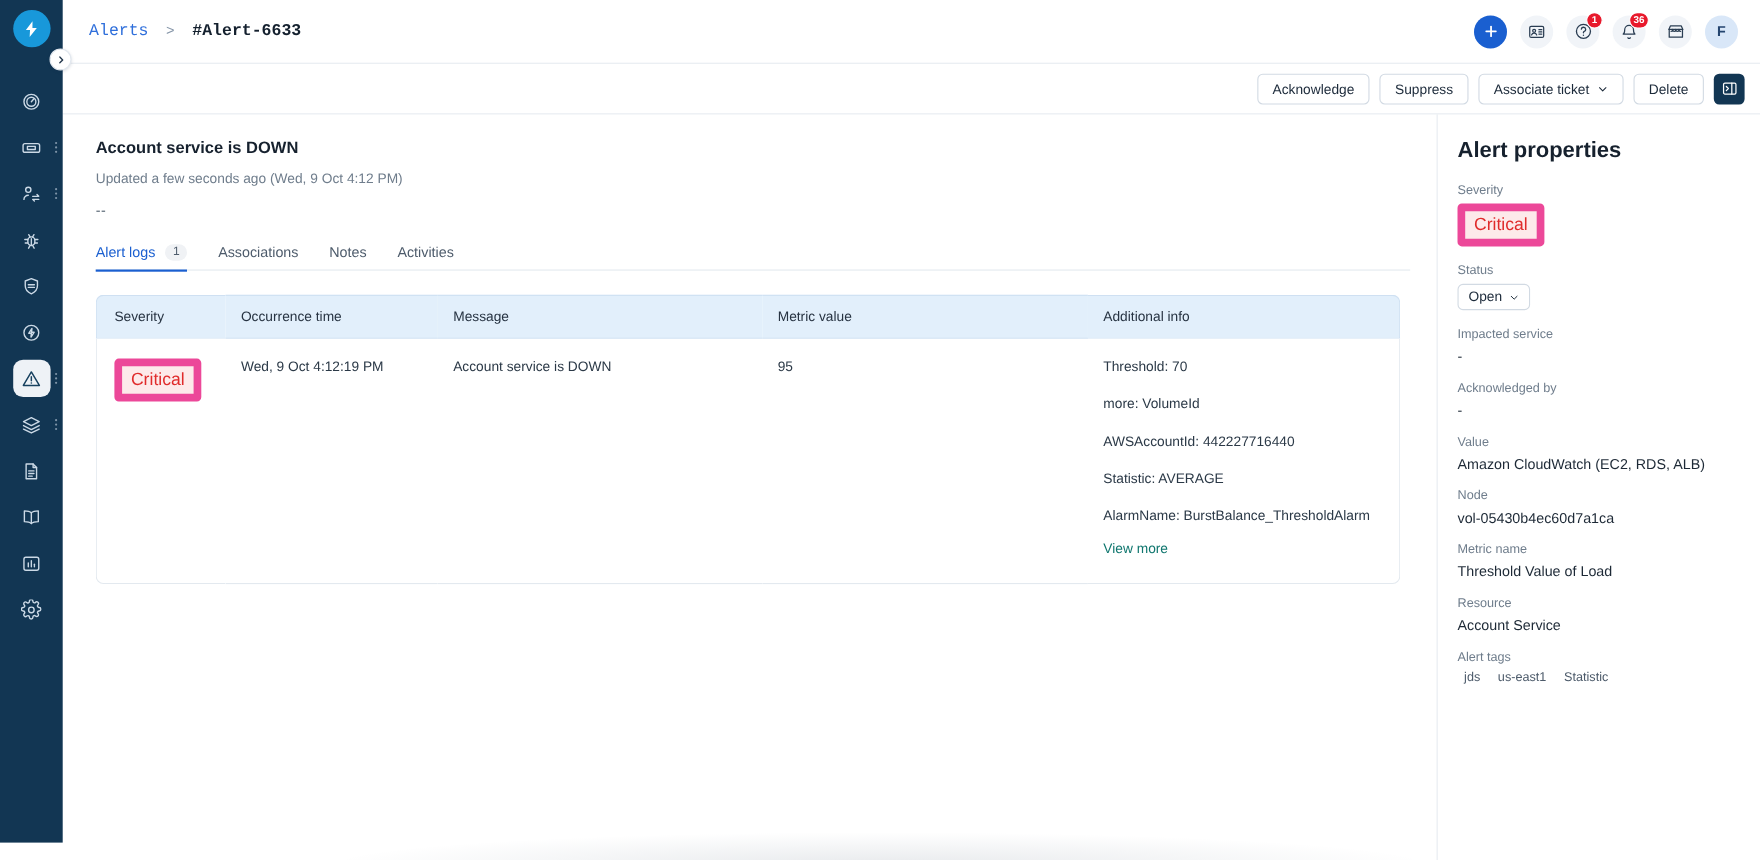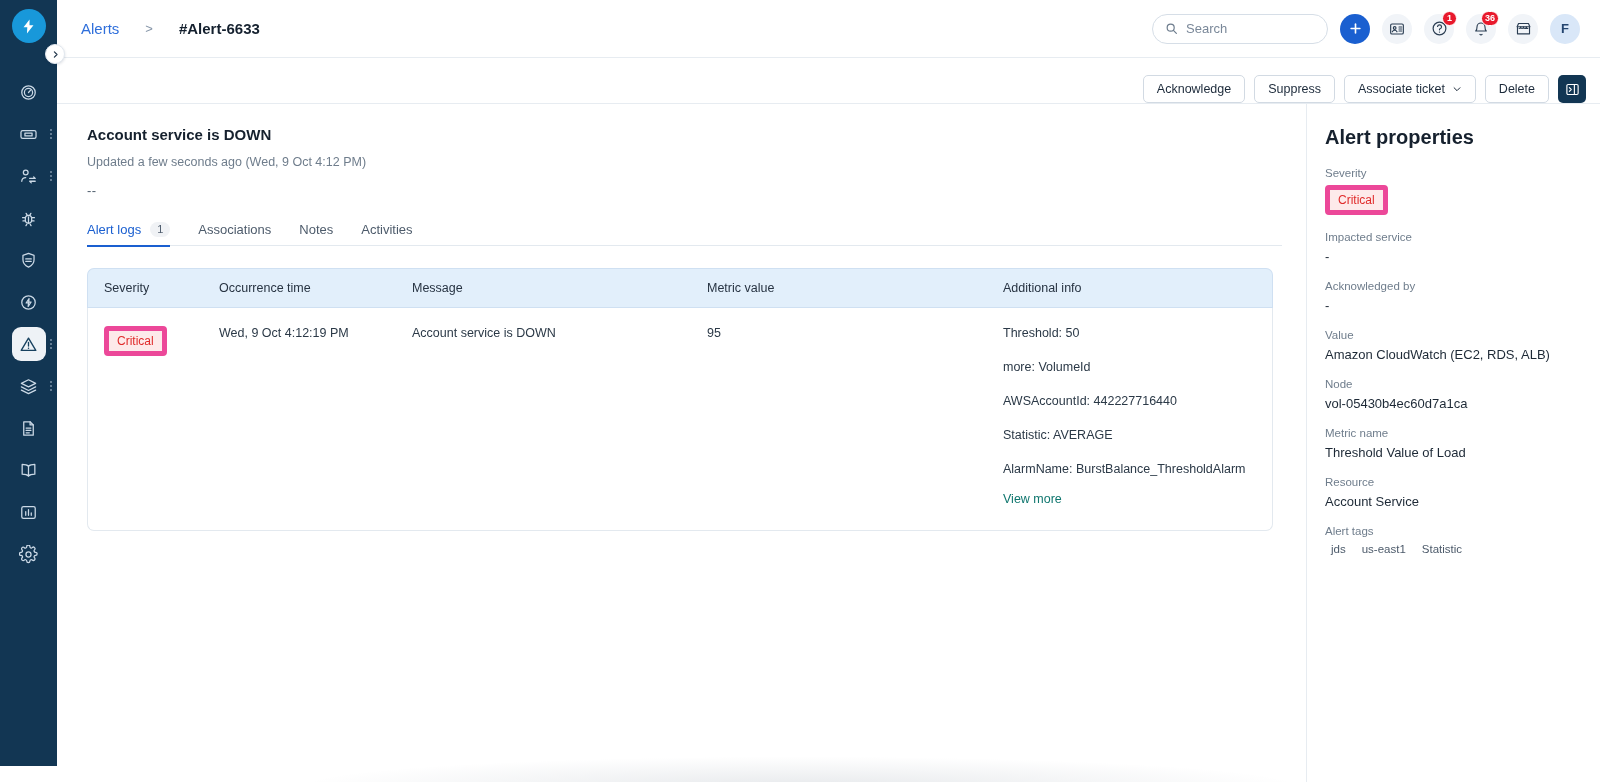--- a/index.html
+++ b/index.html
@@ -57,21 +57,21 @@
   
   .shell { flex: 1; display: flex; flex-direction: column; min-width: 0; height: 782px; background: #fff; }
 
   
   .topbar {
     height: 58px; flex: 0 0 58px;
     border-bottom: 1px solid #e7ecf1;
     display: flex; align-items: center;
     padding: 0 20px 0 24px;
   }
-  .crumbs { display: flex; align-items: center; gap: 26px; font-size: 15px; }
+  .crumbs { display: flex; align-items: center; gap: 16px; font-size: 15px; font-family: Liberation Mono, monospace; }
   .crumb-link { color: #2f6fdb; cursor: pointer; }
   .crumb-sep { color: #8595a8; font-size: 13px; }
   .crumb-current { color: #14202e; font-weight: 700; }
   .top-right { margin-left: auto; display: flex; align-items: center; gap: 12px; }
   .searchbox {
     width: 176px; height: 30px; border: 1px solid #d6dee7; border-radius: 16px;
     display: flex; align-items: center; gap: 8px; padding: 0 12px;
     color: #6d7c8d; font-size: 13px;
   }
   .searchbox input {
@@ -93,21 +93,21 @@
     border-radius: 8px; background: #e8192c; color: #fff;
     font-size: 9px; font-weight: 700;
     display: flex; align-items: center; justify-content: center;
     border: 1.5px solid #fff;
   }
 
   
   .actionbar {
     height: 46px; flex: 0 0 46px;
     border-bottom: 1px solid #e7ecf1;
-    display: flex; align-items: flex-end; justify-content: flex-end;
+    display: flex; align-items: center; justify-content: flex-end;
     padding: 0 14px; gap: 9px;
   }
   .btn {
     height: 28px; padding: 0 13px;
     border: 1px solid #d2dae3; border-radius: 5px; background: #fff;
     font-family: inherit; font-size: 12.5px; color: #1c2a3a;
     display: flex; align-items: center; gap: 7px; cursor: pointer;
     white-space: nowrap;
   }
   .panel-toggle {
@@ -153,22 +153,22 @@
     border-bottom: 1px solid #e3e9ef;
     background: #fff;
   }
   .tbl tbody td:first-child { border-left: 1px solid #e3e9ef; border-bottom-left-radius: 7px; padding-left: 16px; }
   .tbl tbody td:last-child { border-right: 1px solid #e3e9ef; border-bottom-right-radius: 7px; }
   .col-sev { width: 118px; }
   .col-time { width: 193px; }
   .col-msg { width: 295px; }
   .col-metric { width: 296px; }
   .sev-badge {
-    display: inline-block; background: #fdeaea; border: 5px solid #ec4899;
-    color: #e02b2b; font-size: 12px; border-radius: 4px; padding: 3px 8px; line-height: 1.2;
+    display: inline-block; background: #fdeaea; border: 7px solid #ec4899;
+    color: #e02b2b; font-size: 16px; border-radius: 4px; padding: 3px 8px; line-height: 1.2;
   }
   .info-line { margin-bottom: 20px; color: #2b3947; }
   .info-line:last-of-type { margin-bottom: 16px; }
   .view-more { color: #0f766e; font-size: 12.5px; cursor: pointer; }
 
   
   .props {
     width: 294px; flex: 0 0 294px;
     border-left: 1px solid #e7ecf1;
     padding: 22px 20px 0 18px;
@@ -343,27 +343,20 @@
   <div class="shell">
 
     <header class="topbar">
       <div class="crumbs">
         <span class="crumb-link">Alerts</span>
         <span class="crumb-sep">&gt;</span>
         <span class="crumb-current">#Alert-6633</span>
       </div>
 
       <div class="top-right">
-        <div class="searchbox">
-          <svg width="13" height="13" viewBox="0 0 24 24" fill="none" stroke="#6d7c8d" stroke-width="2.2" stroke-linecap="round">
-            <circle cx="10.5" cy="10.5" r="6.5"></circle>
-              <line x1="15.5" y1="15.5" x2="21" y2="21"></line>
-          </svg>
-          <input type="text" placeholder="Search" style="">
-        </div>
 
         <div class="circle-btn primary">
           <svg width="15" height="15" viewBox="0 0 24 24" fill="none" stroke="#fff" stroke-width="2.6" stroke-linecap="round">
             <line x1="12" y1="5" x2="12" y2="19"></line>
               <line x1="5" y1="12" x2="19" y2="12"></line>
           </svg>
         </div>
 
         <div class="circle-btn soft">
           <svg width="16" height="16" viewBox="0 0 24 24" fill="none" stroke="#2a3d52" stroke-width="1.7" stroke-linecap="round" stroke-linejoin="round">
@@ -457,35 +450,44 @@
                 <th class="col-metric">Metric value</th>
                 <th>Additional info</th>
               </tr>
             </thead>
             <tbody id="table-body">
                 <tr>
                   <td class="col-sev"><span class="sev-badge">Critical</span></td>
                   <td class="col-time">Wed, 9 Oct 4:12:19 PM</td>
                   <td class="col-msg">Account service is DOWN</td>
                   <td class="col-metric">95</td>
-                  <td><div class="info-line">Threshold: 50</div><div class="info-line">more: VolumeId</div><div class="info-line">AWSAccountId: 442227716440</div><div class="info-line">Statistic: AVERAGE</div><div class="info-line">AlarmName: BurstBalance_ThresholdAlarm</div><span class="view-more">View more</span></td>
+                  <td><div class="info-line">Threshold: 70</div><div class="info-line">more: VolumeId</div><div class="info-line">AWSAccountId: 442227716440</div><div class="info-line">Statistic: AVERAGE</div><div class="info-line">AlarmName: BurstBalance_ThresholdAlarm</div><span class="view-more">View more</span></td>
                 </tr>
               </tbody>
           </table>
         </div>
       </section>
 
       <aside class="props">
         <h3>Alert properties</h3>
 
         <div class="prop">
           <div class="prop-label">Severity</div>
           <span class="sev-badge">Critical</span>
         </div>
 
+        <div class="prop">
+          <div class="prop-label">Status</div>
+          <div class="status-select">
+            <span>Open</span>
+            <svg width="9" height="9" viewBox="0 0 24 24" fill="none" stroke="#1c2a3a" stroke-width="2.4" stroke-linecap="round" stroke-linejoin="round">
+              <polyline points="5 9 12 16 19 9"></polyline>
+            </svg>
+          </div>
+        </div>
 
         <div id="prop-fields">
             <div class="prop">
               <div class="prop-label">Impacted service</div>
               <div class="prop-value">-</div>
             </div>
             <div class="prop">
               <div class="prop-label">Acknowledged by</div>
               <div class="prop-value">-</div>
             </div>

